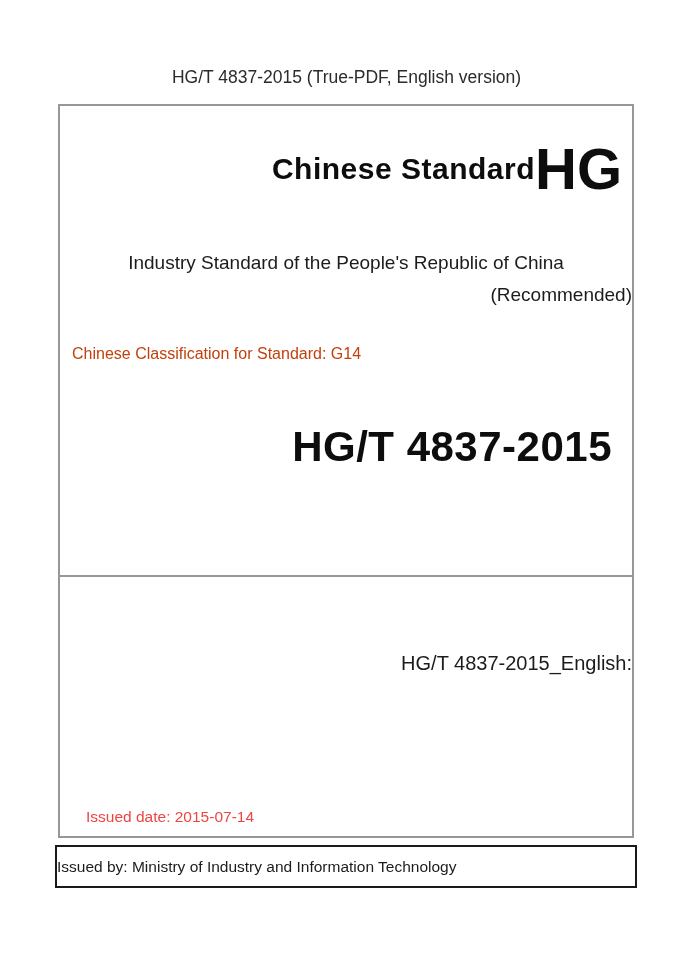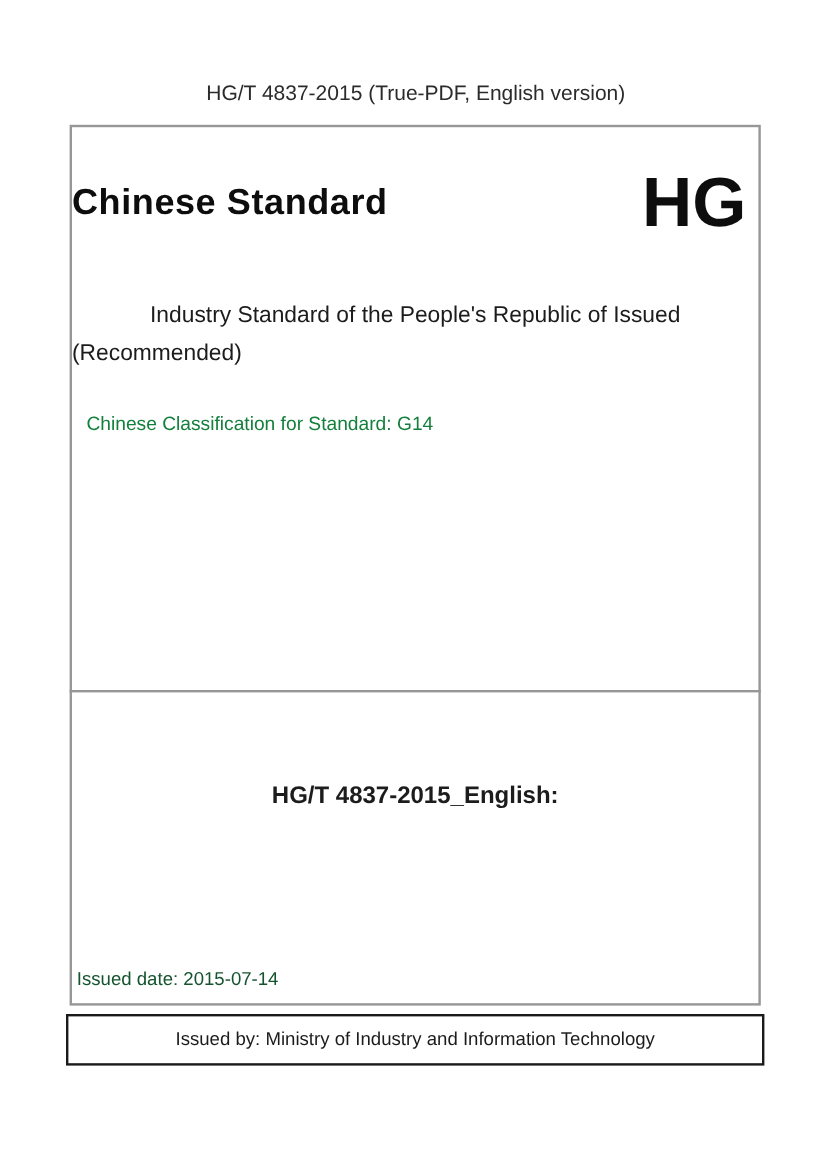--- a/index.html
+++ b/index.html
@@ -22,76 +22,76 @@
     width: 576px; height: 734px;
     border: 2px solid #979797;
     background: #ffffff;
   }
 
   .brand-row {
     position: absolute; top: 34px; left: 0; width: 100%;
     display: flex; align-items: center;
   }
   .brand-title {
-    flex: 1; text-align: left;
+    flex: 1; text-align: right;
     font-size: 30px; font-weight: bold; color: #0d0d0d;
     letter-spacing: 0.5px;
   }
   .brand-code {
     font-size: 58px; font-weight: bold; color: #0d0d0d;
     line-height: 1; padding-right: 10px; letter-spacing: 0px; text-align: right;
   }
 
   .type-line1 {
     position: absolute; top: 146px; left: 0; width: 100%;
     text-align: center; font-size: 19px; color: #1c1c1c;
   }
   .type-line2 {
     position: absolute; top: 178px; left: 0; width: 100%;
-    text-align: left; font-size: 19px; color: #1c1c1c;
+    text-align: right; font-size: 19px; color: #1c1c1c;
   }
 
   .classification {
     position: absolute; top: 239px; left: 12px;
-    font-size: 16px; color: #15803d;
+    font-size: 16px; color: #c2410c;
   }
 
   .standard-number {
     position: absolute; top: 318px; right: 20px;
     font-size: 42px; font-weight: bold; color: #0d0d0d;
     line-height: 1.1; letter-spacing: 0.5px;
   }
 
   .divider {
     position: absolute; top: 469px; left: -2px;
     width: calc(100% + 4px); height: 2px;
     background: #979797;
   }
 
   .english-title1 {
     position: absolute; top: 546px; left: 0; width: 100%;
-    text-align: center; font-size: 20px; color: #1c1c1c; font-weight: bold;
+    text-align: right; font-size: 20px; color: #1c1c1c;
   }
   .english-title2 {
     position: absolute; top: 580px; left: 0; width: 100%;
     text-align: center; font-size: 20px; color: #1c1c1c;
   }
 
   .dates-row {
     position: absolute; top: 702px; left: 0; width: 100%;
     display: flex; justify-content: space-between;
-    padding: 0 12px 0 4px;
-    font-size: 15.5px; color: #14532d;
+    padding: 0 12px 0 26px;
+    font-size: 15.5px; color: #ef4444;
   }
 
   .issuer-box {
     position: absolute; left: 55px; top: 845px;
     width: 582px; height: 43px;
     border: 2px solid #1a1a1a;
-    display: flex; align-items: center; justify-content: center;
+    display: flex; align-items: center; justify-content: flex-start;
     font-size: 15.5px; color: #1c1c1c;
     background: #ffffff;
   }
 
   .doc-footer {
     position: absolute; top: 892px; left: 0; width: 100%;
     text-align: center;
   }
   .doc-footer a {
     font-size: 17px; color: #2b2b2b;
@@ -106,25 +106,26 @@
 
   <div class="doc-header">HG/T 4837-2015 (True-PDF, English version)</div>
 
   <div class="cover-box">
 
     <div class="brand-row">
       <div class="brand-title">Chinese Standard</div>
       <div class="brand-code">HG</div>
     </div>
 
-    <div class="type-line1">Industry Standard of the People's Republic of Issued</div>
+    <div class="type-line1">Industry Standard of the People's Republic of China</div>
     <div class="type-line2">(Recommended)</div>
 
     <div class="classification">Chinese Classification for Standard: G14</div>
 
+    <div class="standard-number">HG/T 4837-2015</div>
 
     <div class="divider"></div>
 
     <div class="english-title1">HG/T 4837-2015_English:</div>
 
     <div class="dates-row">
       <span>Issued date: 2015-07-14</span>
     </div>
 
   </div>

